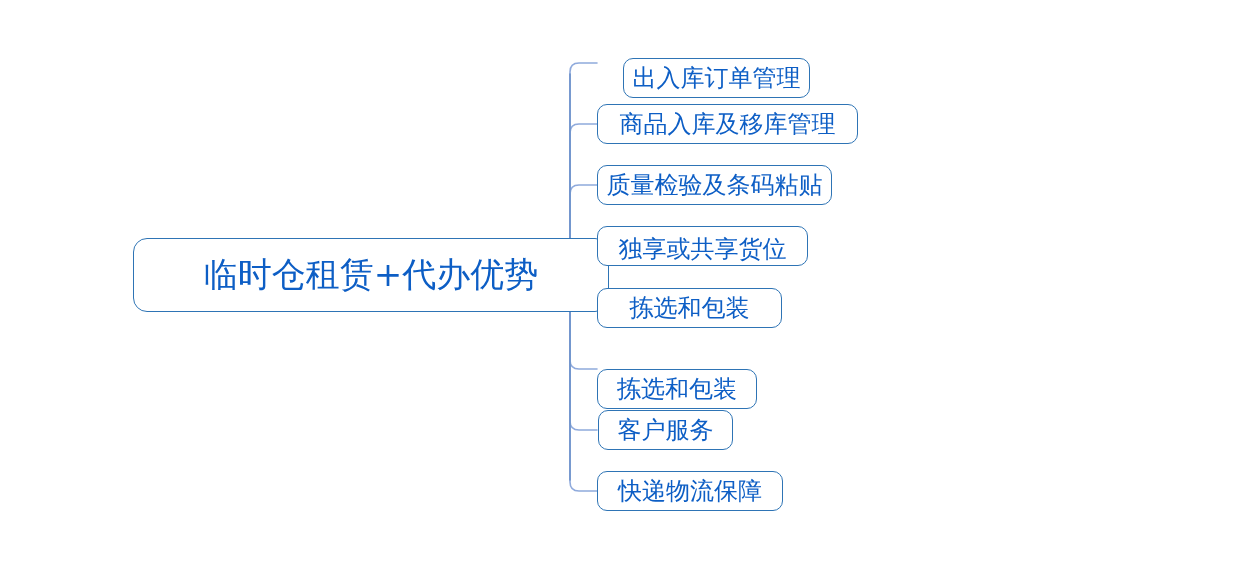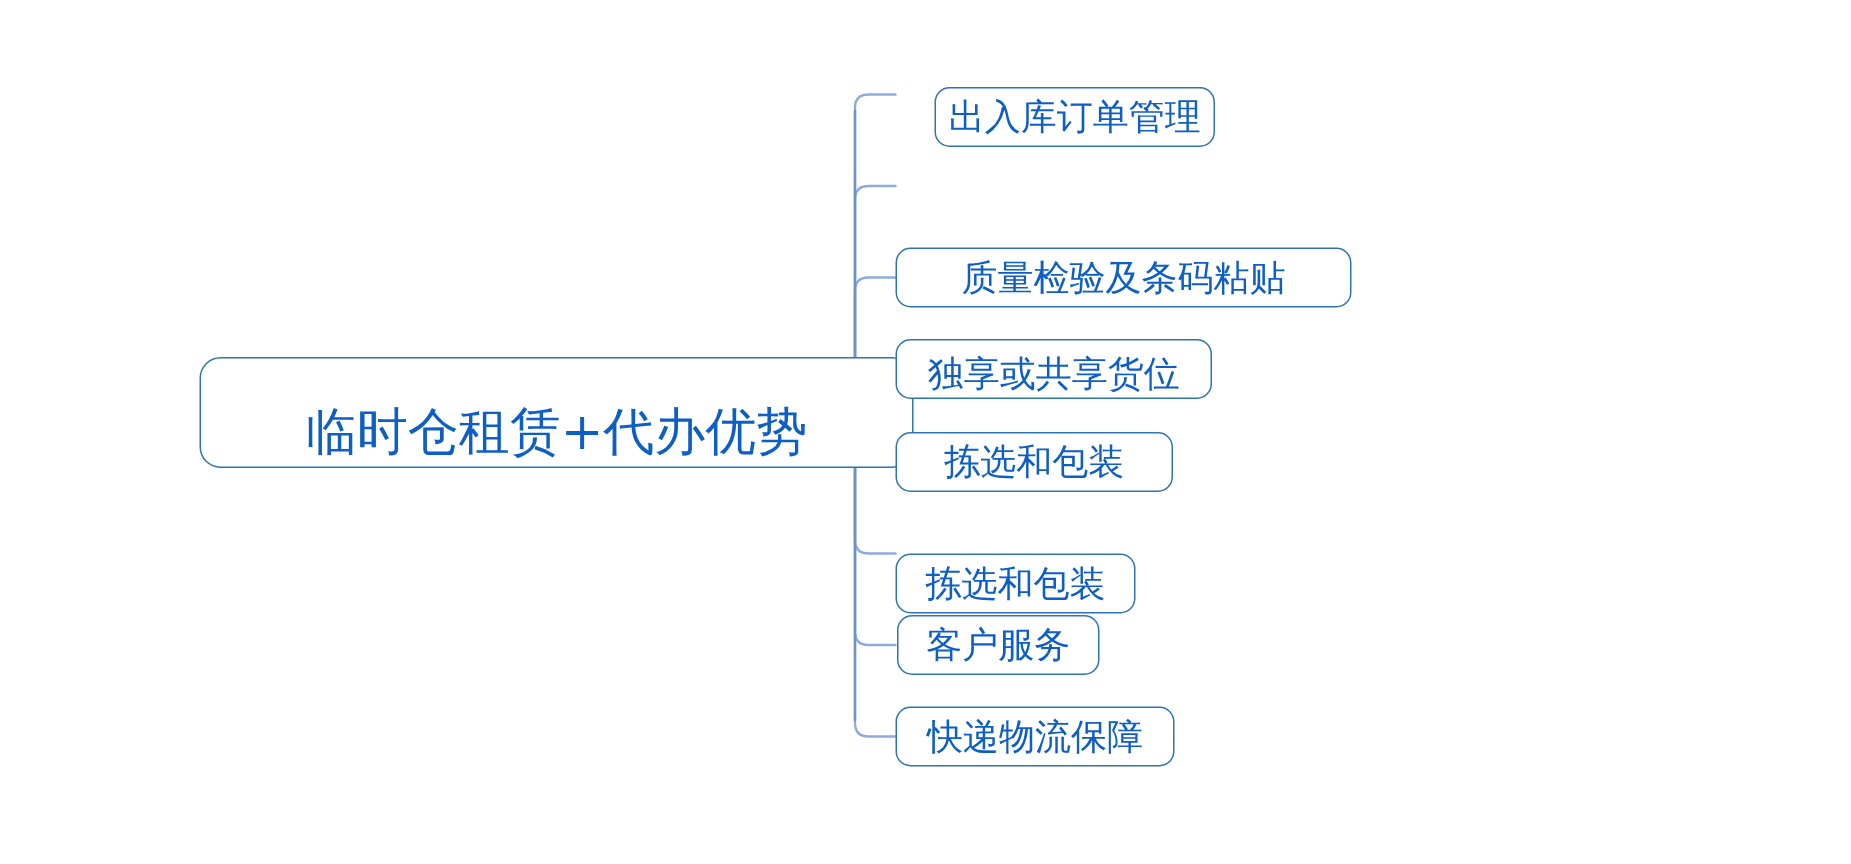--- a/index.html
+++ b/index.html
@@ -39,30 +39,29 @@
     white-space: nowrap;
     cursor: default;
   }
   .root {
     left: 133px;
     top: 238px;
     width: 476px;
     height: 74px;
     border-radius: 14px;
     font-size: 34px;
-    align-items: flex-end;
   }
   .child {
     height: 40px;
     border-radius: 10px;
     font-size: 24px;
   }
   .c0 { left: 623px; top: 43px;  width: 187px; margin-top: 15px; }
   .c1 { left: 597px; top: 104px; width: 261px; }
-  .c2 { left: 597px; top: 165px; width: 304px; }
+  .c2 { left: 597px; top: 165px; width: 235px; }
   .c3 { left: 597px; top: 226px; width: 211px; align-items: flex-end; }
   .c4 { left: 597px; top: 288px; width: 185px; }
   .c5 { left: 597px; top: 349px; width: 160px; margin-top: 20px; }
   .c6 { left: 598px; top: 410px; width: 135px; }
   .c7 { left: 597px; top: 471px; width: 186px; }
 </style>
 </head>
 <body>
 
 <div class="canvas">
@@ -80,20 +79,23 @@
     <path d="M557 275 L570 275" stroke="#6D92CB"></path>
   </svg>
 
   <div class="node root">
     <span>临时仓租赁+代办优势</span>
   </div>
 
   <div class="node child c0">
     <span>出入库订单管理</span>
   </div>
+  <div class="node child c1">
+    <span>商品入库及移库管理</span>
+  </div>
   <div class="node child c2">
     <span>质量检验及条码粘贴</span>
   </div>
   <div class="node child c3">
     <span>独享或共享货位</span>
   </div>
   <div class="node child c4">
     <span>拣选和包装</span>
   </div>
   <div class="node child c5">

